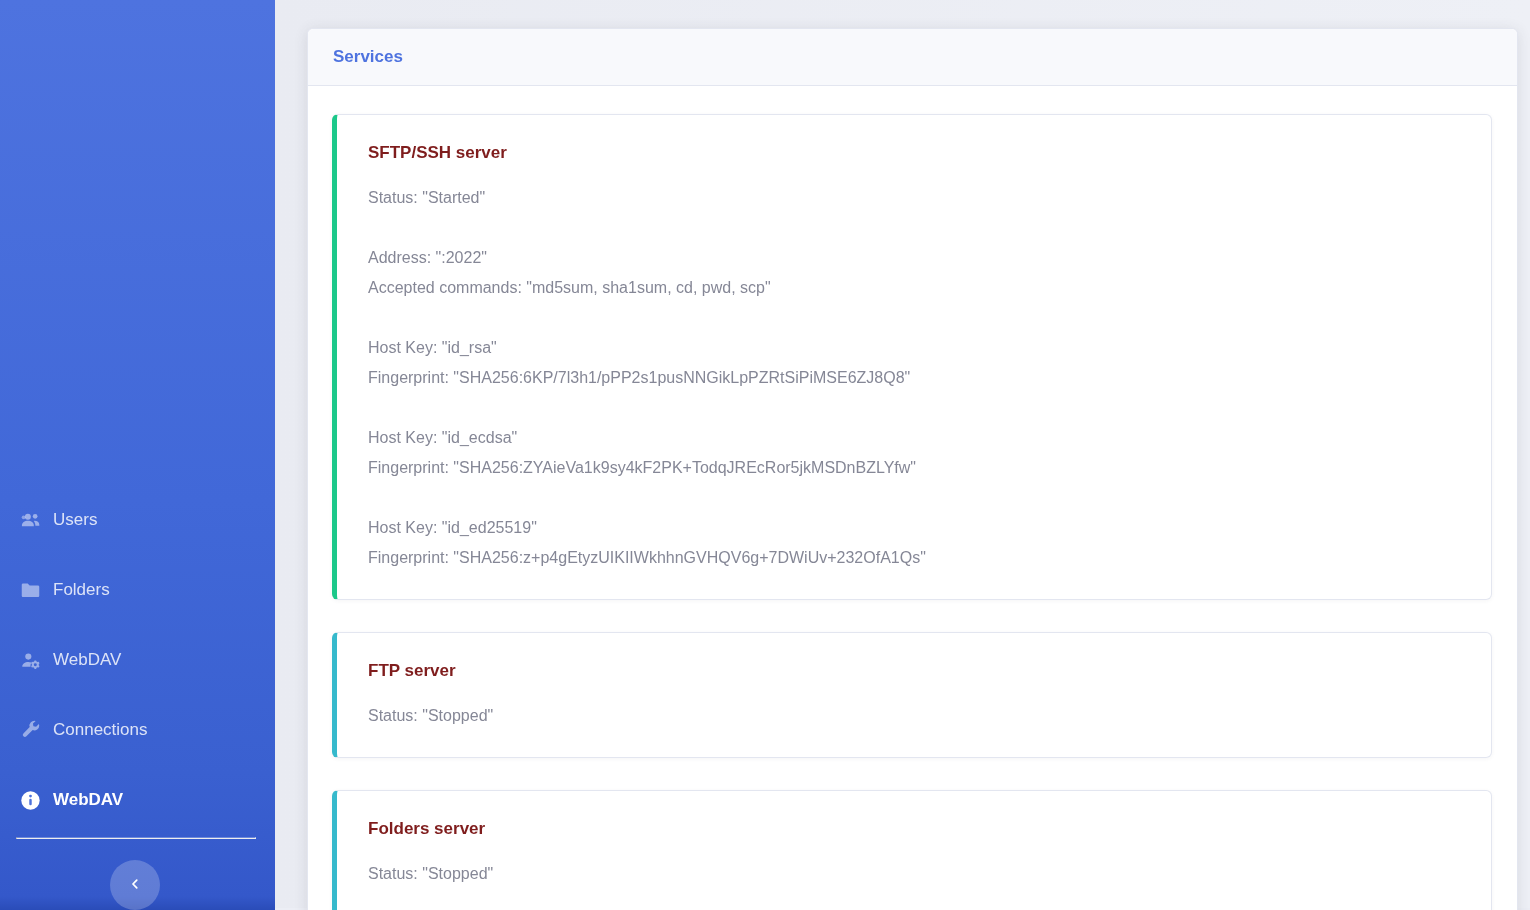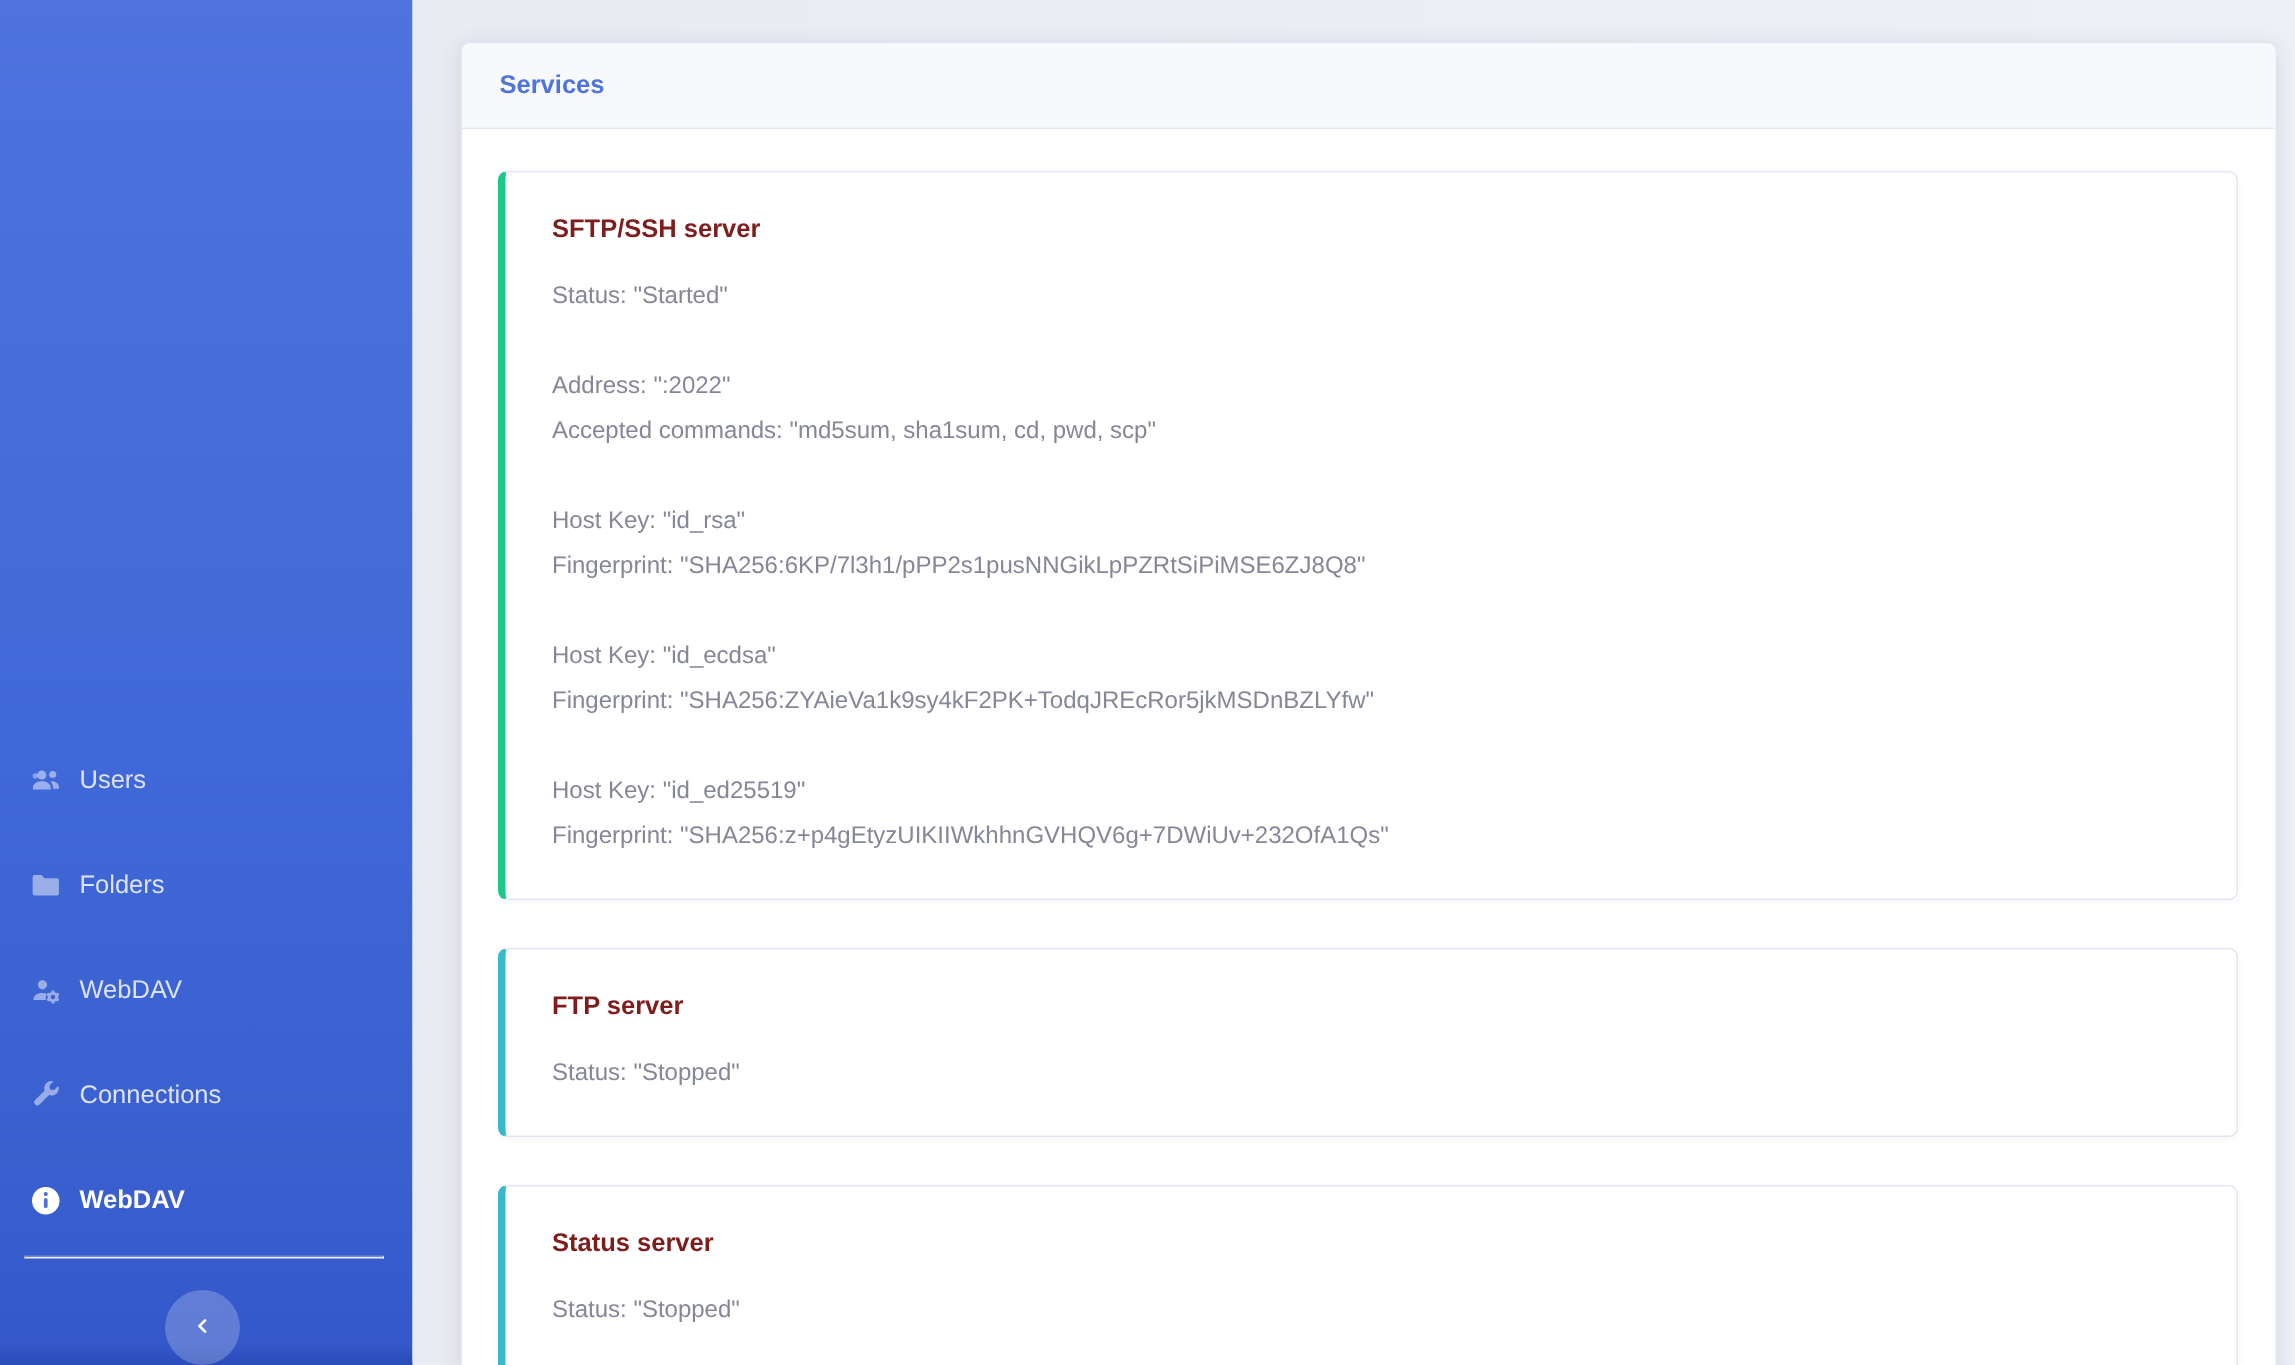--- a/index.html
+++ b/index.html
@@ -181,21 +181,21 @@
   </div>
         <div class="service-card" style="border-left-color: rgb(54, 185, 204);">
     <h3 class="service-title">FTP server</h3>
     <div class="service-body">
             <p class="service-text">
               <span class="line">Status: "Stopped"</span>
             </p>
           </div>
   </div>
         <div class="service-card" style="border-left-color: rgb(54, 185, 204);">
-    <h3 class="service-title">Status server</h3>
+    <h3 class="service-title">Folders server</h3>
     <div class="service-body">
             <p class="service-text">
               <span class="line">Status: "Stopped"</span>
             </p>
           </div>
   </div>
       </div>
   </section>
 </main>
 

